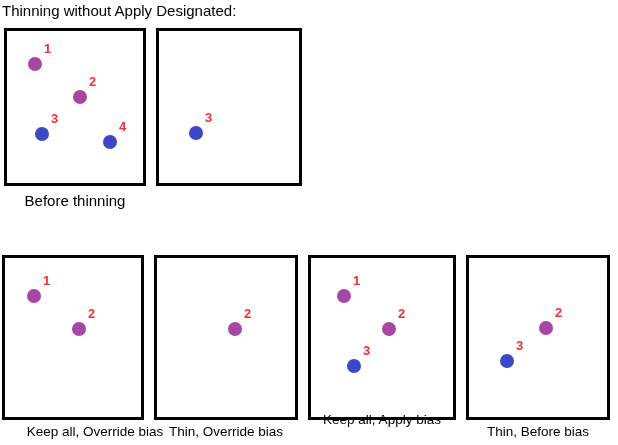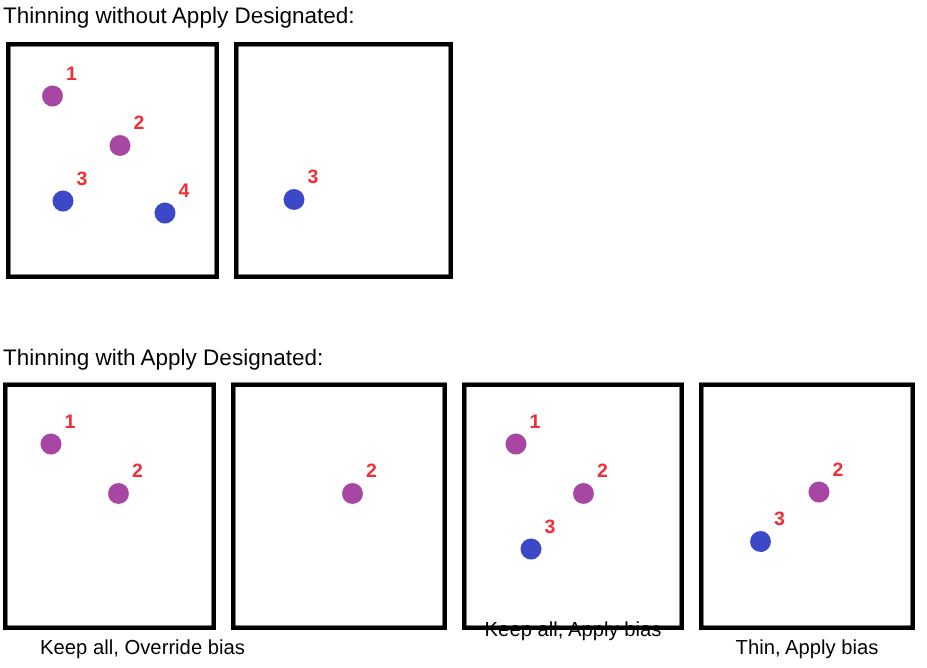--- a/index.html
+++ b/index.html
@@ -43,48 +43,49 @@
     line-height: 1;
     white-space: nowrap;
   }
 </style>
 </head>
 <body>
 
 <div id="figure">
     <div class="section-title" style="left: 2px; top: 2px;">Thinning without Apply Designated:</div>
     <div class="panel-box" style="left: 4px; top: 28px; width: 142px; height: 158px; border-color: rgb(0, 0, 0);"></div>
+    <div class="caption row0" style="left: 75px; top: 192px;">Before thinning</div>
     <div class="dot" style="left: 35px; top: 64px; width: 14px; height: 14px; background: rgb(167, 71, 163);"></div>
     <div class="dot-label" style="left: 44px; top: 42px; color: rgb(240, 48, 56);">1</div>
     <div class="dot" style="left: 80px; top: 97px; width: 14px; height: 14px; background: rgb(167, 71, 163);"></div>
     <div class="dot-label" style="left: 89px; top: 75px; color: rgb(240, 48, 56);">2</div>
     <div class="dot" style="left: 42px; top: 134px; width: 14px; height: 14px; background: rgb(60, 72, 200);"></div>
     <div class="dot-label" style="left: 51px; top: 112px; color: rgb(240, 48, 56);">3</div>
     <div class="dot" style="left: 110px; top: 142px; width: 14px; height: 14px; background: rgb(60, 72, 200);"></div>
     <div class="dot-label" style="left: 119px; top: 120px; color: rgb(240, 48, 56);">4</div>
     <div class="panel-box" style="left: 156px; top: 28px; width: 146px; height: 158px; border-color: rgb(0, 0, 0);"></div>
     <div class="dot" style="left: 196px; top: 133px; width: 14px; height: 14px; background: rgb(60, 72, 200);"></div>
     <div class="dot-label" style="left: 205px; top: 111px; color: rgb(240, 48, 56);">3</div>
-    <div class="section-title" style="left: 2px; top: 230px;">Thinning with Apply Designated:</div>
     <div class="panel-box" style="left: 2px; top: 255px; width: 142px; height: 165px; border-color: rgb(0, 0, 0);"></div>
     <div class="caption row1" style="left: 73px; top: 424px; padding-left: 44px;">Keep all, Override bias</div>
     <div class="dot" style="left: 34px; top: 296px; width: 14px; height: 14px; background: rgb(167, 71, 163);"></div>
     <div class="dot-label" style="left: 43px; top: 274px; color: rgb(240, 48, 56);">1</div>
     <div class="dot" style="left: 79px; top: 329px; width: 14px; height: 14px; background: rgb(167, 71, 163);"></div>
     <div class="dot-label" style="left: 88px; top: 307px; color: rgb(240, 48, 56);">2</div>
     <div class="panel-box" style="left: 154px; top: 255px; width: 144px; height: 165px; border-color: rgb(0, 0, 0);"></div>
+    <div class="caption row1" style="left: 226px; top: 424px;">Thin, Override bias</div>
     <div class="dot" style="left: 235px; top: 329px; width: 14px; height: 14px; background: rgb(167, 71, 163);"></div>
     <div class="dot-label" style="left: 244px; top: 307px; color: rgb(240, 48, 56);">2</div>
     <div class="panel-box" style="left: 308px; top: 255px; width: 148px; height: 165px; border-color: rgb(0, 0, 0);"></div>
     <div class="caption row1" style="left: 382px; top: 412px;">Keep all, Apply bias</div>
     <div class="dot" style="left: 344px; top: 296px; width: 14px; height: 14px; background: rgb(167, 71, 163);"></div>
     <div class="dot-label" style="left: 353px; top: 274px; color: rgb(240, 48, 56);">1</div>
     <div class="dot" style="left: 389px; top: 329px; width: 14px; height: 14px; background: rgb(167, 71, 163);"></div>
     <div class="dot-label" style="left: 398px; top: 307px; color: rgb(240, 48, 56);">2</div>
     <div class="dot" style="left: 354px; top: 366px; width: 14px; height: 14px; background: rgb(60, 72, 200);"></div>
     <div class="dot-label" style="left: 363px; top: 344px; color: rgb(240, 48, 56);">3</div>
     <div class="panel-box" style="left: 466px; top: 255px; width: 144px; height: 165px; border-color: rgb(0, 0, 0);"></div>
-    <div class="caption row1" style="left: 538px; top: 424px;">Thin, Apply bias</div>
+    <div class="caption row1" style="left: 538px; top: 424px;">Thin, Before bias</div>
     <div class="dot" style="left: 546px; top: 328px; width: 14px; height: 14px; background: rgb(167, 71, 163);"></div>
     <div class="dot-label" style="left: 555px; top: 306px; color: rgb(240, 48, 56);">2</div>
     <div class="dot" style="left: 507px; top: 361px; width: 14px; height: 14px; background: rgb(60, 72, 200);"></div>
     <div class="dot-label" style="left: 516px; top: 339px; color: rgb(240, 48, 56);">3</div>
   </div>
 
 </body></html>

